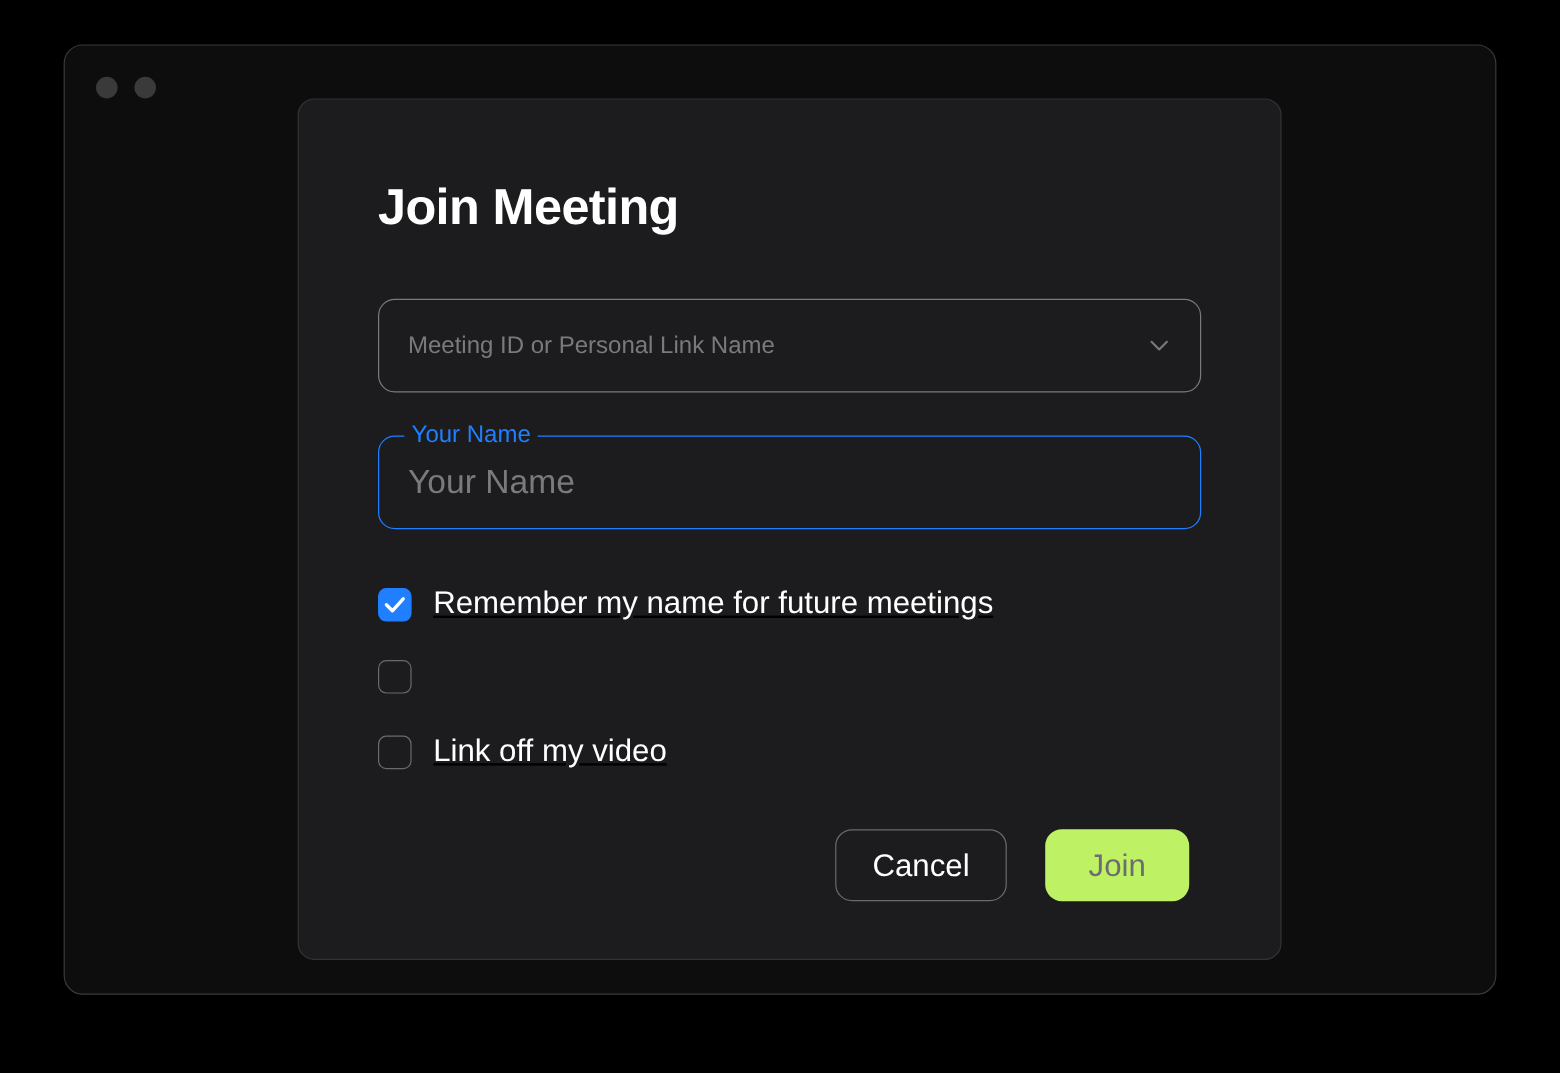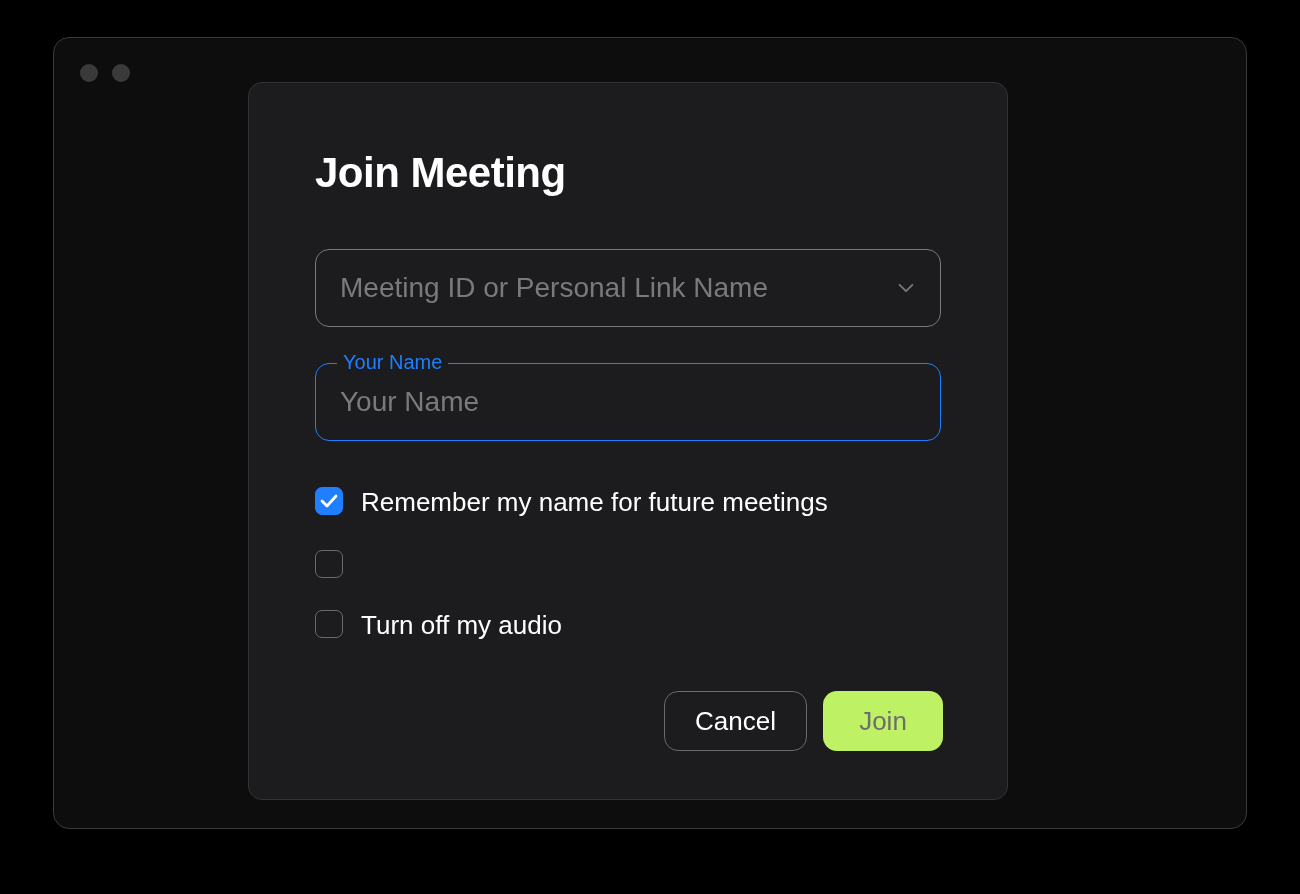--- a/index.html
+++ b/index.html
@@ -30,21 +30,21 @@
   .tl {
     width: 18px;
     height: 18px;
     border-radius: 50%;
     background: #3a3a3a;
   }
   .dialog {
     position: absolute;
     left: 194px;
     top: 44px;
-    width: 760px;
+    width: 820px;
     height: 718px;
     background: #1c1c1e;
     border: 1px solid #333335;
     border-radius: 14px;
     padding: 66px 66px 40px 66px;
   }
   .dialog-title {
     color: #ffffff;
     font-size: 42px;
     font-weight: 700;
@@ -59,21 +59,21 @@
     height: 78px;
     background: transparent;
     border: 1.5px solid #7a7a7c;
     border-radius: 14px;
     padding: 0 24px;
     cursor: pointer;
   }
   .combo-placeholder {
     flex: 1;
     color: #7a7a7c;
-    font-size: 28px;
+    font-size: 20px;
     text-align: left;
   }
   .chevron {
     width: 20px; height: 12px;
     color: #7a7a7c;
     display: flex; align-items: center; justify-content: center;
   }
   .text-field-wrapper {
     position: relative;
     margin-top: 36px;
@@ -96,24 +96,25 @@
     border-radius: 14px;
     padding: 0 24px;
     color: #fff;
     font-size: 28px;
     outline: none;
   }
   .text-field::placeholder { color: #7a7a7c; }
   .checkbox-group { margin-top: 46px; }
   .cb-row {
     display: flex;
-    align-items: flex-start;
+    align-items: flex-end;
     gap: 18px;
     margin-bottom: 32px;
     cursor: pointer;
+    text-decoration: underline;
   }
   .cb {
     width: 28px; height: 28px;
     border-radius: 7px;
     display: flex; align-items: center; justify-content: center;
     flex-shrink: 0;
   }
   .cb.unchecked {
     border: 1.5px solid #6a6a6c;
     background: transparent;
@@ -122,24 +123,24 @@
     background: #1f7fff;
     border: 1.5px solid #1f7fff;
   }
   .cb.checked svg { width: 18px; height: 14px; }
   .cb-label {
     color: #ffffff;
     font-size: 26px;
   }
   .button-row {
     position: absolute;
-    right: 64px;
+    right: 76px;
     bottom: 48px;
     display: flex;
-    gap: 16px;
+    gap: 32px;
     padding-left: 24px;
   }
   .btn {
     height: 60px;
     border-radius: 14px;
     font-size: 26px;
     padding: 0 30px;
     display: flex; align-items: center; justify-content: center;
     cursor: pointer;
     border: none;
@@ -191,21 +192,21 @@
               <path d="M2 7 L7 12 L16 2" stroke="#fff" stroke-width="2.8" fill="none" stroke-linecap="round" stroke-linejoin="round"></path>
             </svg>
         </div>
         <span class="cb-label">Remember my name for future meetings</span>
       </div>
       <div class="cb-row">
         <div class="cb unchecked"></div>
       </div>
       <div class="cb-row">
         <div class="cb unchecked"></div>
-        <span class="cb-label">Turn off my audio</span>
+        <span class="cb-label">Link off my video</span>
       </div>
     </div>
 
     <div class="button-row">
       <button class="btn btn-secondary">Cancel</button>
       <button class="btn btn-primary-disabled">Join</button>
     </div>
   </div>
 </div>
 

